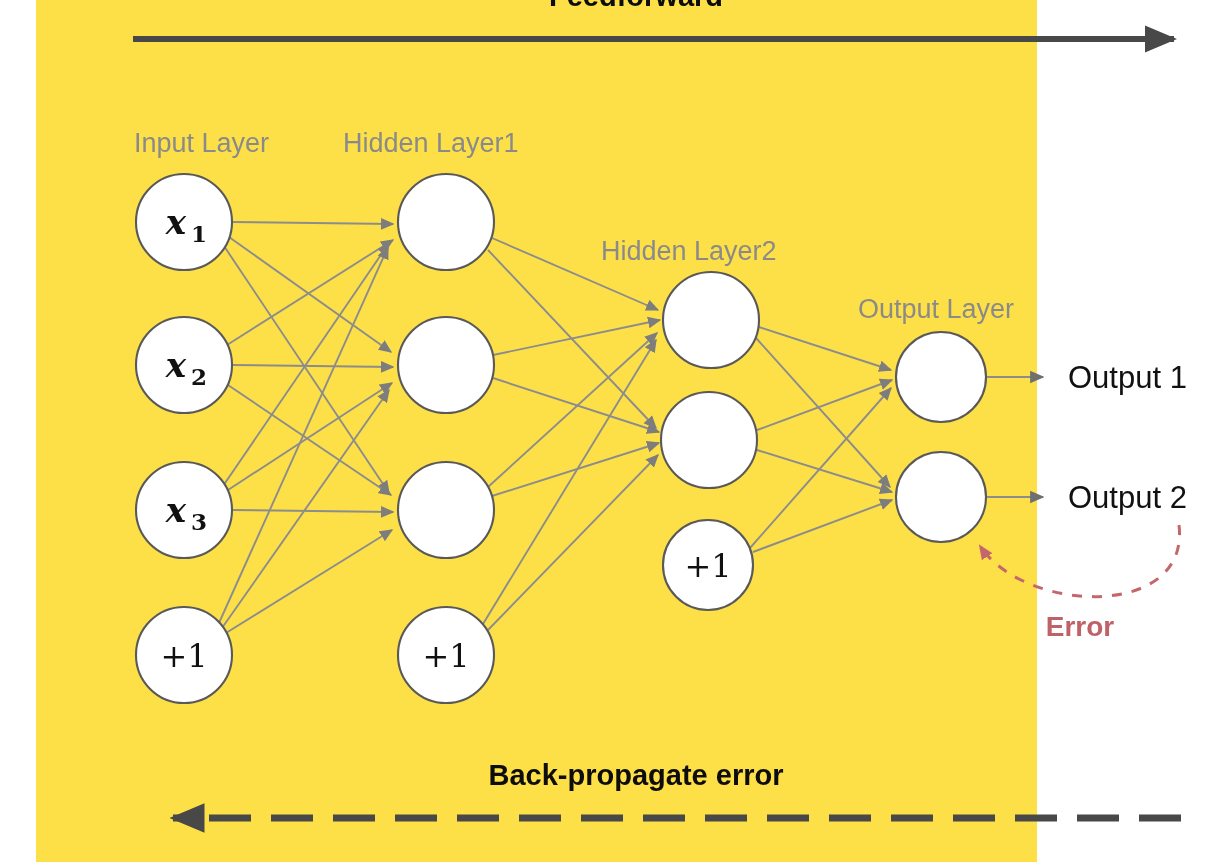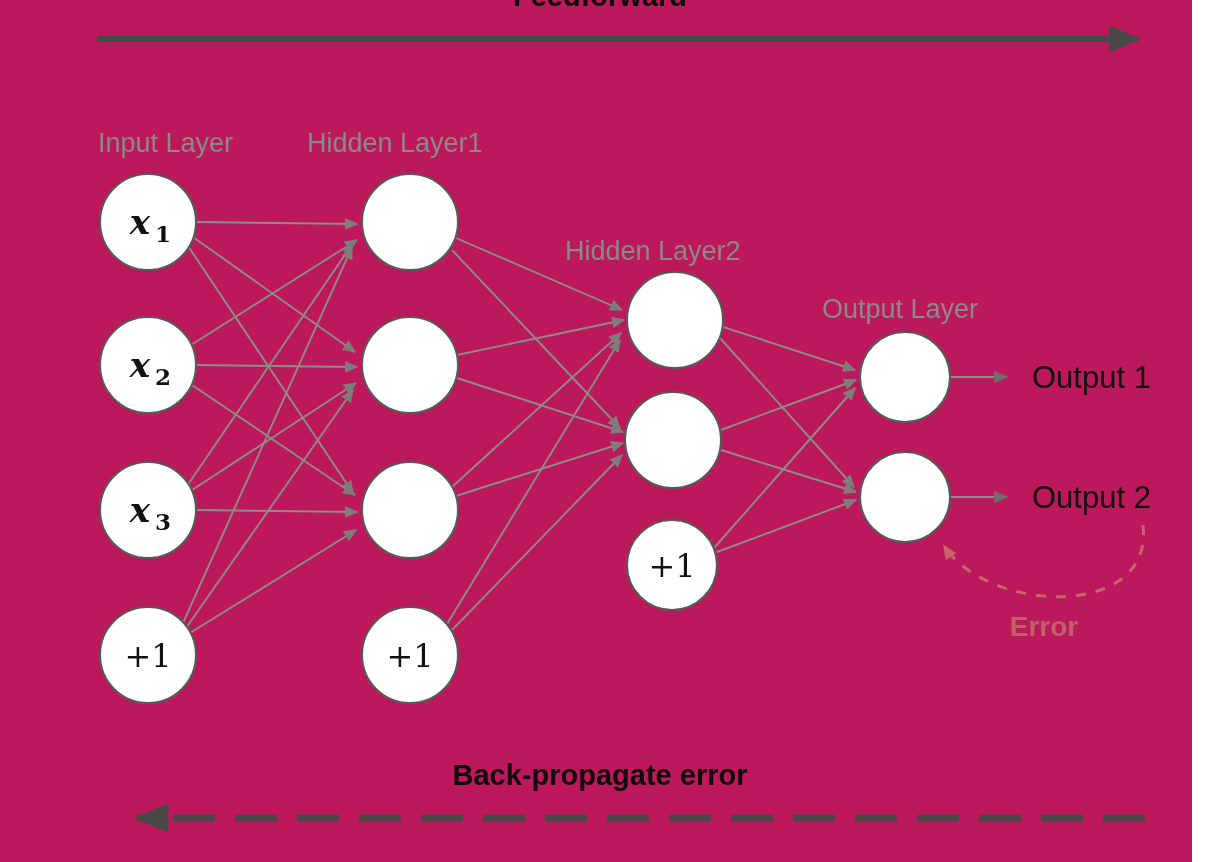--- a/index.html
+++ b/index.html
@@ -9,23 +9,24 @@
     background: #ffffff;
   }
   body {
     width: 1220px;
     height: 862px;
     overflow: hidden;
     font-family: "Liberation Sans", sans-serif;
   }
   #diagram-root {
     position: relative;
-    width: 1192px;
+    width: 1001px;
     height: 862px;
-    background: #be185d;
+    background: #fde047;
+    margin-left: 36px;
   }
   svg#nn-svg {
     position: absolute;
     left: 0;
     top: 0;
     width: 1220px;
     height: 862px;
     display: block;
   }
   .node-circle {

